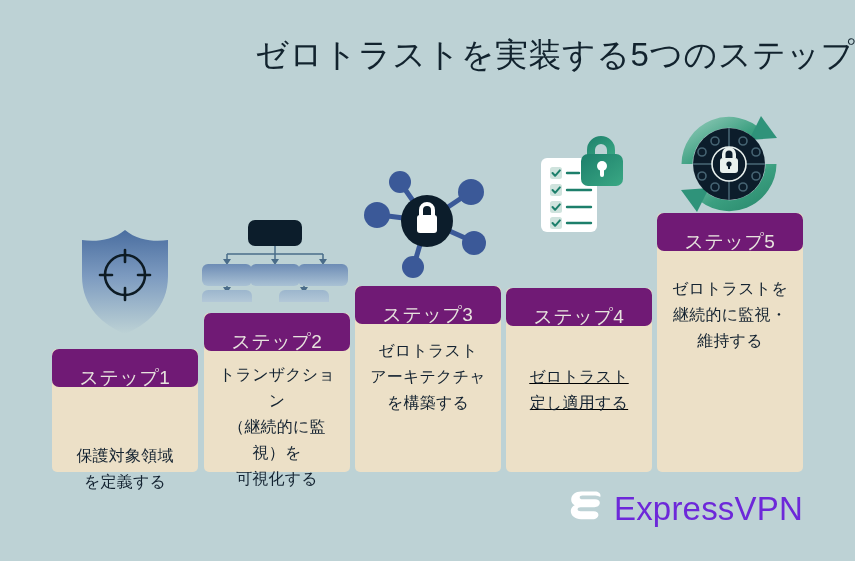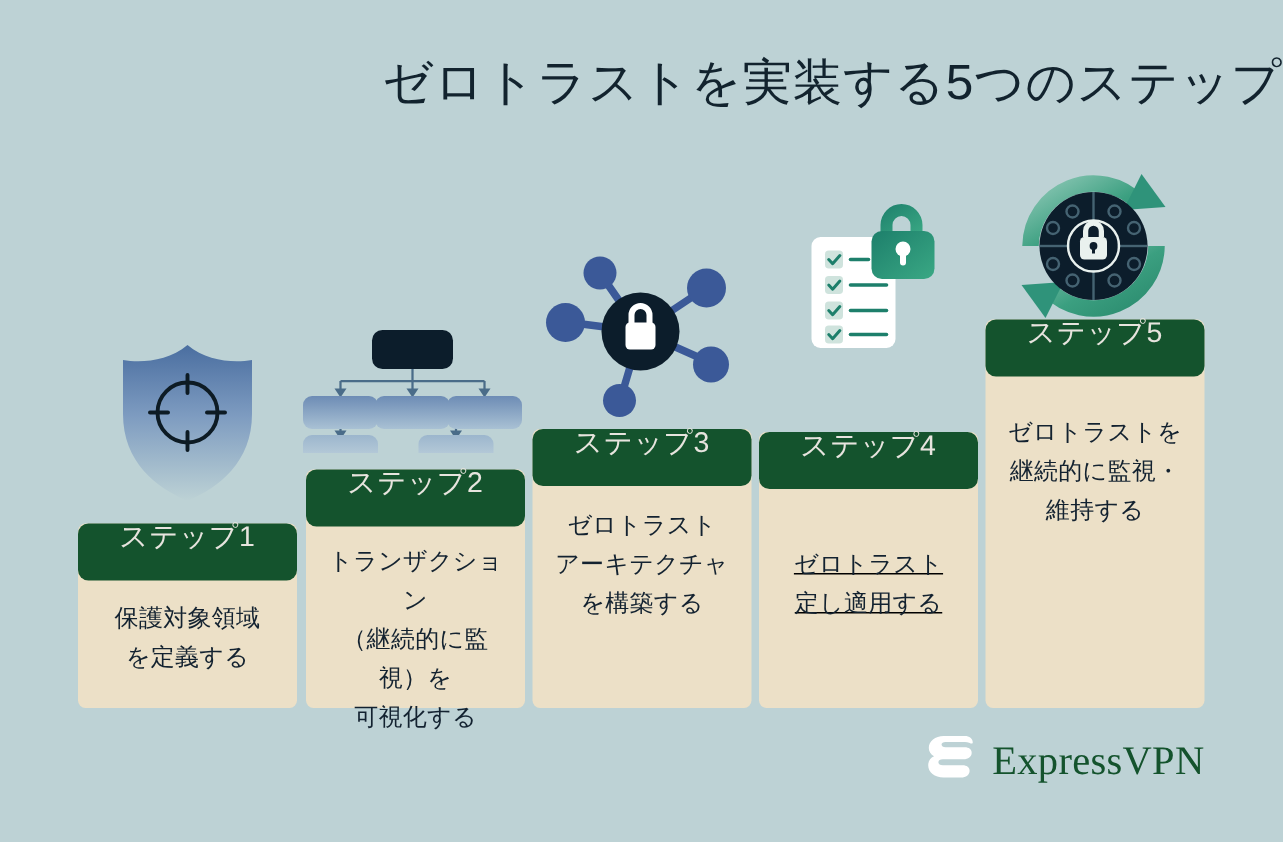--- a/index.html
+++ b/index.html
@@ -43,24 +43,24 @@
     width: 146px;
     background: #ece0c7;
     border-radius: 5px;
   }
   .card-head {
     position: absolute;
     left: 0;
     top: 0;
     width: 146px;
     height: 38px;
-    background: #14532d;
+    background: #701a75;
     border-radius: 7px;
     display: flex;
-    align-items: flex-start;
+    align-items: flex-end;
     justify-content: center;
     box-sizing: border-box;
   }
   .card-head-label {
     color: #e7e4de;
     font-size: 19px;
     line-height: 19px;
     letter-spacing: 0.5px;
     white-space: nowrap;
   }
@@ -74,21 +74,21 @@
   }
   .card-body span { display: block; }
 
   .card.c1 { left: 52px;  height: 123px; }
   .card.c2 { left: 204px; height: 159px; }
   .card.c3 { left: 355px; height: 186px; }
   .card.c4 { left: 506px; height: 184px; text-decoration: underline; }
   .card.c5 { left: 657px; height: 259px; }
 
   
-  .card.c1 .card-body { padding-top: 51px; }
+  .card.c1 .card-body { padding-top: 51px; margin-top: 43px; }
   .card.c2 .card-body { padding-top: 49px; }
   .card.c3 .card-body { padding-top: 52px; }
   .card.c4 .card-body { padding-top: 76px; }
   .card.c5 .card-body { padding-top: 63px; }
 
   
   .icon {
     position: absolute;
   }
   .icon svg { display: block; }
@@ -103,23 +103,23 @@
   .logo {
     position: absolute;
     right: 52px;
     bottom: 36px;
     display: flex;
     align-items: center;
     gap: 10px;
   }
   .logo-mark { display: block; }
   .logo-text {
-    color: #14532d;
-    font-family: Liberation Serif, serif;
-    font-size: 27px;
+    color: #6d28d9;
+    font-family: Liberation Sans, sans-serif;
+    font-size: 33px;
     line-height: 25px;
     letter-spacing: 0.2px;
     white-space: nowrap;
   }
 </style>
 </head>
 <body>
 
 <div id="canvas">
 

